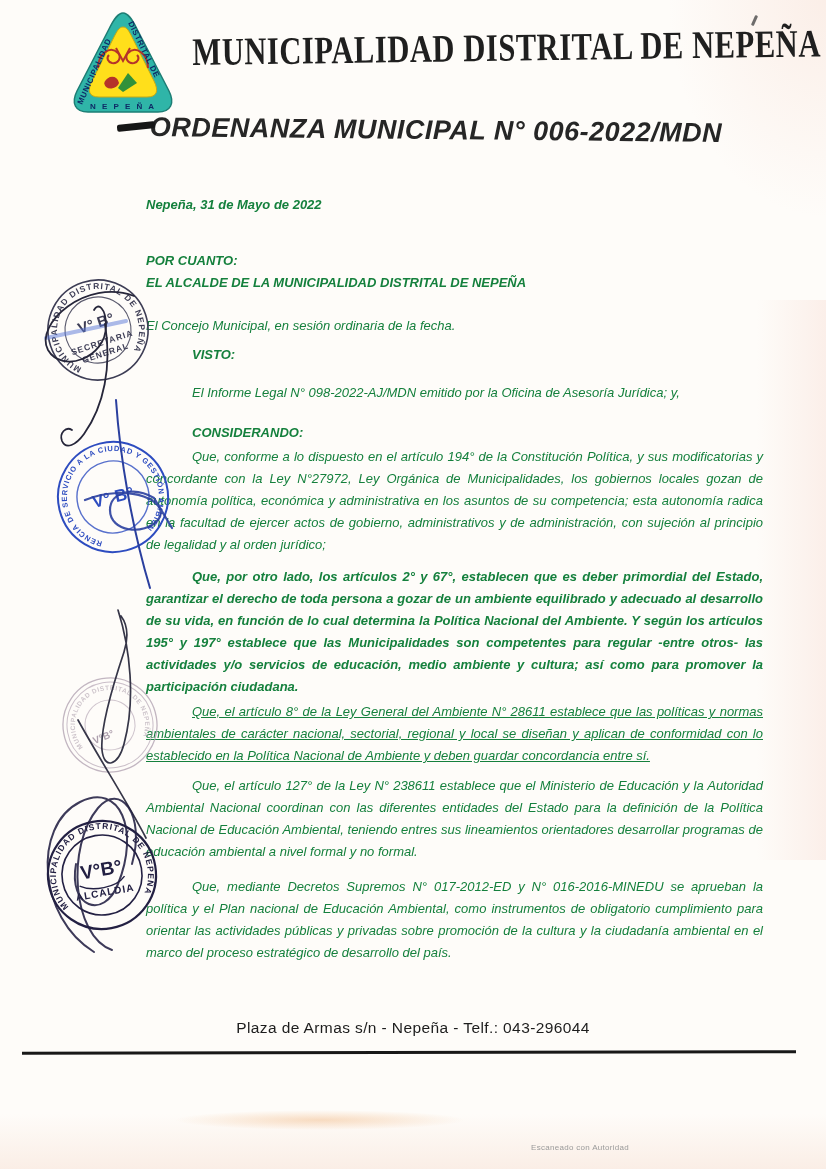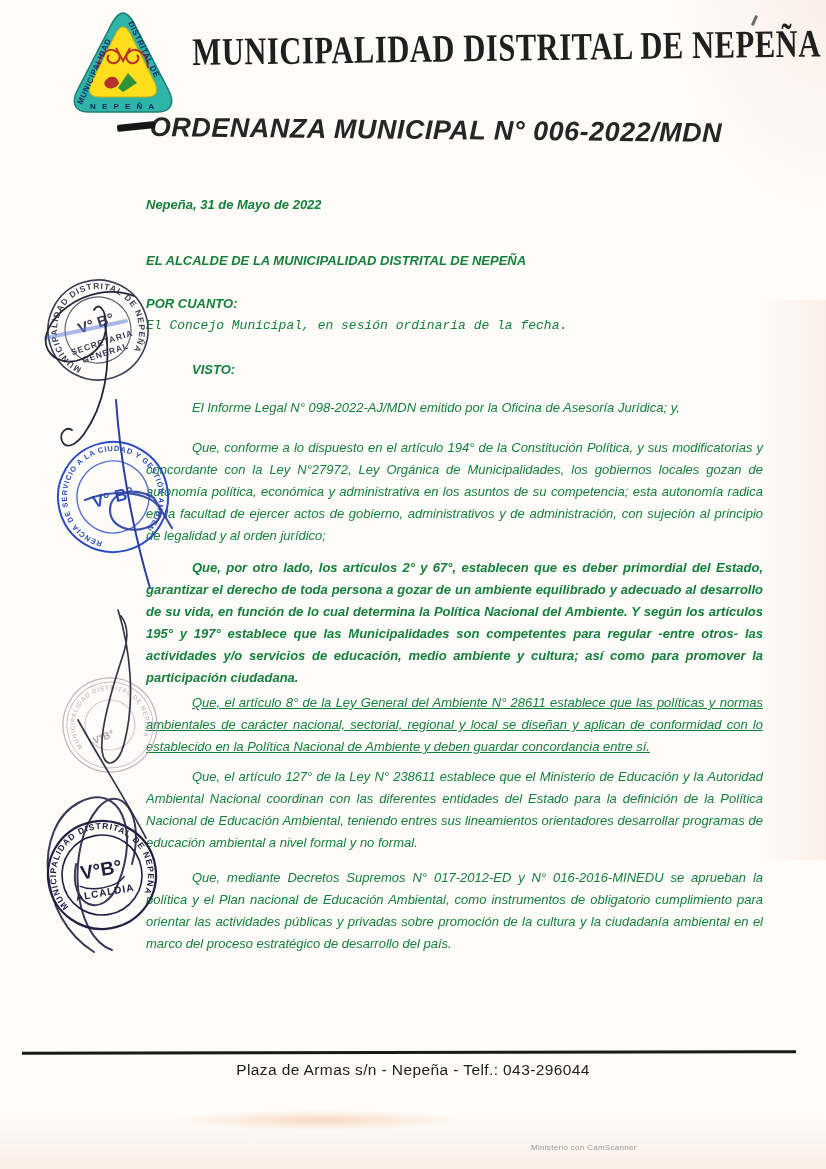--- a/index.html
+++ b/index.html
@@ -26,39 +26,39 @@
          transform:rotate(24deg);opacity:.8;border-radius:1px;}
   
   .content{position:absolute;left:146px;top:194px;width:617px;font-size:13px;font-style:italic;
          line-height:22px;color:#15803d;}
   .b{font-weight:bold;}
   .ind{padding-left:46px;}
   .ln{margin:0;}
   .mb-date{margin-bottom:34px;}
   .mb-alc{margin-bottom:21px;}
   .mb-pc{margin-bottom:0;}
-  .mb-con{margin-bottom:22px;font-family:Liberation Mono, monospace;}
+  .mb-con{margin-bottom:7px;}
   .mb-vl{margin-bottom:16px;}
   .mb-vt{margin-bottom:18px;margin-top:8px;}
   .mb-cl{margin-bottom:2px;}
   .para{margin:0 0 10px 0;text-align:justify;text-indent:46px;line-height:22px;}
   .para.p2{margin-bottom:3px;font-weight:bold;}
   .para.p3{margin-bottom:8px;text-decoration:underline;}
   .para.p4{margin-bottom:13px;}
   .para.p5{margin-bottom:17px;}
   
   .stamp{position:absolute;pointer-events:none;}
   .st1{left:26px;top:266px;}
   .st2{left:30px;top:398px;}
   .st3{left:28px;top:598px;}
   .st4{left:16px;top:776px;}
   
   .footer-rule{position:absolute;left:22px;top:1051px;width:774px;height:3px;background:#181818;
          transform:rotate(-0.12deg);}
-  .footer-address{position:absolute;left:0;top:1061px;width:826px;text-align:center;
+  .footer-address{position:absolute;left:0;top:1019px;width:826px;text-align:center;
          font-size:15.5px;color:#1d1d1d;letter-spacing:.4px;}
   .scan-note{position:absolute;left:531px;top:1143px;font-size:8px;color:#9a9a9a;letter-spacing:.3px;}
 </style>
 </head>
 <body>
 
 <div class="page">
 
   <div class="tint tint-right"></div>
   <div class="tint tint-topright"></div>
@@ -88,25 +88,26 @@
     </text>
     <text x="65" y="101" text-anchor="middle" font-size="8" font-weight="bold" fill="#0e2a66" letter-spacing="2">N E P E Ñ A</text>
   </svg>
 
   <div class="title">MUNICIPALIDAD DISTRITAL DE NEPEÑA</div>
   <div class="subtitle">ORDENANZA MUNICIPAL N° 006-2022/MDN</div>
   <div class="ink-dash"></div>
 
   <div class="content">
     <p class="ln b mb-date">Nepeña, 31 de Mayo de 2022</p>
+    <p class="ln b mb-pc">POR CUANTO:</p>
     <p class="ln b mb-alc">EL ALCALDE DE LA MUNICIPALIDAD DISTRITAL DE NEPEÑA</p>
-    <p class="ln b mb-pc">POR CUANTO:</p>
     <p class="ln mb-con">El Concejo Municipal, en sesión ordinaria de la fecha.</p>
     <p class="ln b ind mb-vl">VISTO:</p>
     <p class="ln ind mb-vt">El Informe Legal N° 098-2022-AJ/MDN emitido por la Oficina de Asesoría Jurídica; y,</p>
+    <p class="ln b ind mb-cl">CONSIDERANDO:</p>
     <p class="para p1">Que, conforme a lo dispuesto en el artículo 194° de la Constitución Política, y sus modificatorias y concordante con la Ley N°27972, Ley Orgánica de Municipalidades, los gobiernos locales gozan de autonomía política, económica y administrativa en los asuntos de su competencia; esta autonomía radica en la facultad de ejercer actos de gobierno, administrativos y de administración, con sujeción al principio de legalidad y al orden jurídico;</p>
     <p class="para p2">Que, por otro lado, los artículos 2° y 67°, establecen que es deber primordial del Estado, garantizar el derecho de toda persona a gozar de un ambiente equilibrado y adecuado al desarrollo de su vida, en función de lo cual determina la Política Nacional del Ambiente. Y según los artículos 195° y 197° establece que las Municipalidades son competentes para regular -entre otros- las actividades y/o servicios de educación, medio ambiente y cultura; así como para promover la participación ciudadana.</p>
     <p class="para p3">Que, el artículo 8° de la Ley General del Ambiente N° 28611 establece que las políticas y normas ambientales de carácter nacional, sectorial, regional y local se diseñan y aplican de conformidad con lo establecido en la Política Nacional de Ambiente y deben guardar concordancia entre sí.</p>
     <p class="para p4">Que, el artículo 127° de la Ley N° 238611 establece que el Ministerio de Educación y la Autoridad Ambiental Nacional coordinan con las diferentes entidades del Estado para la definición de la Política Nacional de Educación Ambiental, teniendo entres sus lineamientos orientadores desarrollar programas de educación ambiental a nivel formal y no formal.</p>
     <p class="para p5">Que, mediante Decretos Supremos N° 017-2012-ED y N° 016-2016-MINEDU se aprueban la política y el Plan nacional de Educación Ambiental, como instrumentos de obligatorio cumplimiento para orientar las actividades públicas y privadas sobre promoción de la cultura y la ciudadanía ambiental en el marco del proceso estratégico de desarrollo del país.</p>
   </div>
 
   <svg class="stamp st1" width="190" height="220" viewBox="0 0 190 220">
     <defs>
         <path id="s1arc" d="M43,93 A41,41 0 1 1 101,93"></path>
@@ -188,15 +189,15 @@
       <text x="86" y="120" text-anchor="middle" font-size="10" font-weight="bold" fill="#232043" letter-spacing="1">ALCALDIA</text>
     </g>
     <g stroke="#232043" stroke-width="2" fill="none" stroke-linecap="round" opacity=".88">
       <path d="M78,176 C22,142 16,50 64,26 C104,6 124,54 102,108 C88,144 52,132 60,88"></path>
       <path d="M96,174 C56,160 50,70 82,32 C104,6 130,38 116,88"></path>
     </g>
   </svg>
 
   <div class="footer-rule"></div>
   <div class="footer-address">Plaza de Armas s/n - Nepeña   -   Telf.: 043-296044</div>
-  <div class="scan-note">Ministerio con CamScanner</div>
+  <div class="scan-note">Escaneado con Autoridad</div>
 
 </div>
 
 </body></html>

